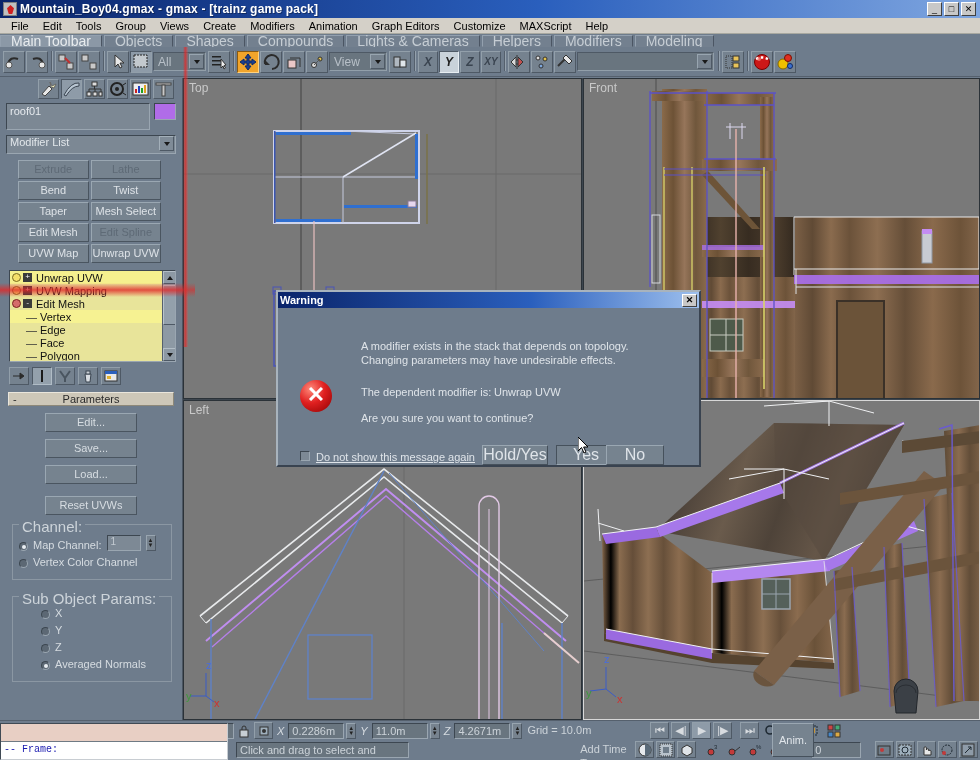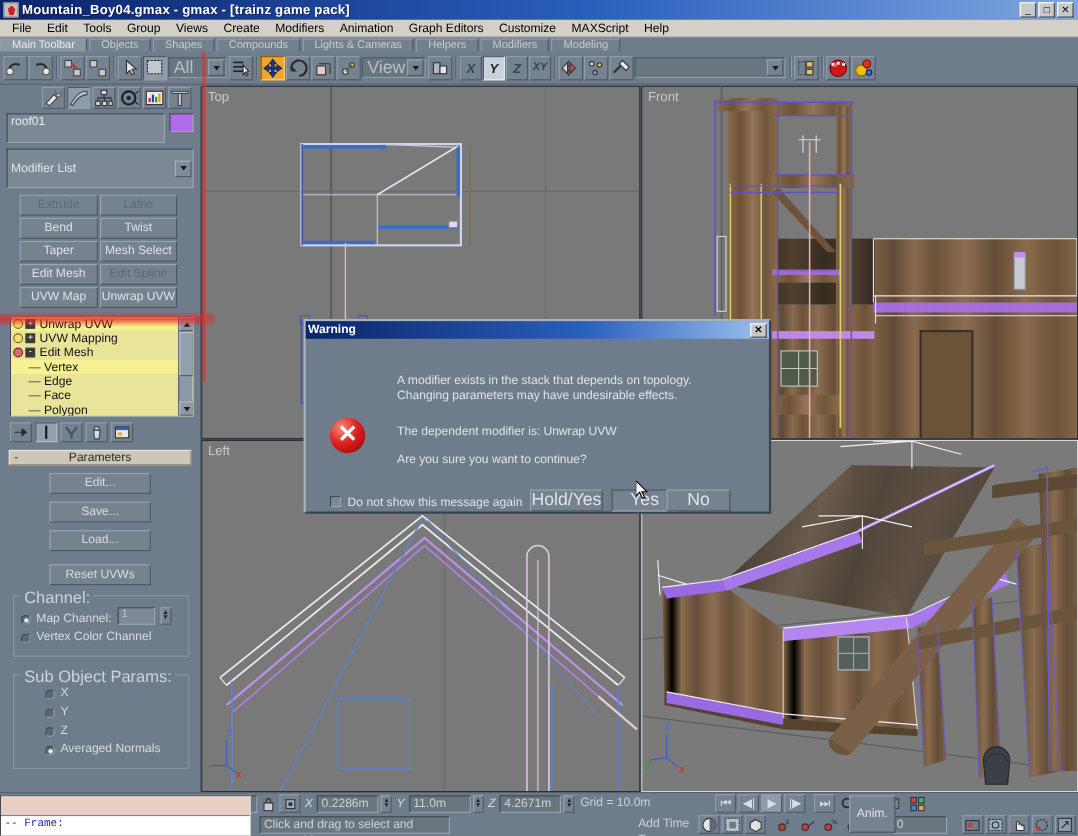--- a/index.html
+++ b/index.html
@@ -24,53 +24,53 @@
   .wbtn { width:15px;height:14px;background:#c8c8c8;border:1px solid;border-color:#fff #404040 #404040 #fff;
           color:#000;font-size:9px;line-height:12px;text-align:center;font-family:"Liberation Sans",sans-serif;}
 
   
   .menubar { position:absolute; left:0; top:18px; width:980px; height:16px; background:#d4d0c8; color:#000;
              display:flex; align-items:center; padding-left:4px; border-bottom:1px solid #a8a8a0;}
   .menu-item { padding:1px 7px; font-size:11px; color:#000; }
 
   
   .tabbar { position:absolute; left:0; top:34px; width:980px; height:13px; background:#6e7c8c; display:flex; align-items:flex-end;}
-  .tb-tab { height:12px; line-height:11px; padding:0 10px; font-size:10px; color:#c6cdd4;
+  .tb-tab { height:12px; line-height:11px; padding:0 10px; font-size:14px; color:#c6cdd4;
             background:#73808f; border:1px solid; border-color:#93a0ae #4b5563 transparent #93a0ae; margin-right:2px;}
   .tb-tab.active { background:#8b98a6; color:#e8ecef; }
 
   
   .maintb { position:absolute; left:0; top:47px; width:980px; height:30px; background:#6e7c8c;
             border-bottom:1px solid #55606d; display:flex; align-items:center; padding-left:3px; }
   .tbtn { width:22px;height:22px;margin-right:1px;background:#75828f;border:1px solid;
           border-color:#929faa #4e5965 #4e5965 #929faa; position:relative; flex:none;}
   .tbtn.on { background:#f2a52b; border-color:#8a5a10 #ffd27f #ffd27f #8a5a10; }
   .tbtn.sel { background:#8e9ba8; border-color:#4e5965 #929faa #929faa #4e5965; }
   .sep { width:6px; height:22px; flex:none; }
   .sep:after{content:"";display:block;width:1px;height:20px;margin-left:2px;background:#55606d;border-right:1px solid #94a1ad;}
   .combo { height:19px;background:#69757f;border:1px solid;border-color:#4e5965 #929faa #929faa #4e5965;
-           display:flex;align-items:center;color:#b8c0c8;font-size:16px;padding-left:4px;margin-right:2px;flex:none;}
+           display:flex;align-items:center;color:#b8c0c8;font-size:12px;padding-left:4px;margin-right:2px;flex:none;}
   .combo .arrow { width:15px;height:15px;margin-left:auto;margin-right:1px;background:#77838f;
                   border:1px solid;border-color:#98a5b0 #4e5965 #4e5965 #98a5b0;display:flex;align-items:center;justify-content:center;}
   .caret{width:0;height:0;border-left:3px solid transparent;border-right:3px solid transparent;border-top:4px solid #1a1a1a;}
   .axbtn{width:20px;height:22px;background:#75828f;border:1px solid;border-color:#929faa #4e5965 #4e5965 #929faa;
          color:#3a4450;font-size:12px;font-weight:bold;text-align:center;line-height:20px;font-style:italic;flex:none;margin-right:1px;}
   .axbtn.on{background:#c9d2da;color:#222;border-color:#4e5965 #e8eef3 #e8eef3 #4e5965;}
 
   
   .cmdpanel { position:absolute; left:0; top:78px; width:183px; height:642px; background:#6e7c8c; border-right:1px solid #4b5663;}
   .cp-tabs { height:22px; display:flex; justify-content:flex-end; align-items:center; padding-right:8px; gap:2px;}
   .cp-tab { width:21px;height:20px;background:#75828f;border:1px solid;border-color:#929faa #4e5965 #4e5965 #929faa;position:relative;}
   .cp-tab.active{background:#8e9ba8;border-color:#4e5965 #929faa #929faa #4e5965;}
   .namerow { display:flex; padding:3px 6px 0 6px; gap:4px;}
   .namefield { flex:1; height:27px; background:#7c8894; border:1px solid; border-color:#3d4751 #9aa6b1 #9aa6b1 #3d4751;
                color:#e6eaee; font-size:11px; padding:1px 3px; }
   .colorswatch { width:22px;height:17px;background:#b06ce8;border:1px solid;border-color:#3d4751 #9aa6b1 #9aa6b1 #3d4751;}
-  .modlist { margin:5px 6px 0 6px; height:36px; background:#7c8894; border:1px solid;
-             border-color:#3d4751 #9aa6b1 #9aa6b1 #3d4751; display:flex; align-items:center; color:#e2e7eb; font-size:11px; padding-left:3px;}
+  .modlist { margin:5px 6px 0 6px; height:19px; background:#7c8894; border:1px solid;
+             border-color:#3d4751 #9aa6b1 #9aa6b1 #3d4751; display:flex; color:#e2e7eb; font-size:11px; padding-left:3px;}
   .modlist .arrow{width:15px;height:15px;margin-left:auto;margin-right:1px;background:#7f8b97;border:1px solid;
                   border-color:#a3afb9 #4e5965 #4e5965 #a3afb9;display:flex;align-items:center;justify-content:center;}
   .modgrid { margin:6px 21px 0 18px; display:grid; grid-template-columns:1fr 1fr; gap:2px 2px; }
   .modbtn { height:19px; background:#76838f; border:1px solid; border-color:#9aa7b2 #4a5560 #4a5560 #9aa7b2;
             text-align:center; line-height:17px; font-size:11px; color:#dde2e7;}
   .modbtn.dim { color:#5e6a76; }
   .stackbox { margin:7px 6px 0 9px; height:92px; background:#e8e49a; border:1px solid;
               border-color:#3d4751 #9aa6b1 #9aa6b1 #3d4751; position:relative; overflow:hidden; }
   .stackscroll { position:absolute; right:0; top:0; width:13px; height:100%; background:#8d99a4; border-left:1px solid #55606d;}
   .sc-btn{width:13px;height:13px;background:#8d99a4;border:1px solid;border-color:#b2bdc6 #4e5965 #4e5965 #b2bdc6;
@@ -114,21 +114,21 @@
        border:2px solid; border-color:#a8b3bd #394350 #394350 #a8b3bd; z-index:50;}
   .dlg-tb{height:16px;background:linear-gradient(to right,#0a246a 0%,#2a5fbd 60%,#9ec0ee 100%);
           display:flex;align-items:center;padding:0 2px;color:#fff;font-size:11px;font-weight:bold;}
   .dlg-x{margin-left:auto;width:15px;height:13px;background:#c8c8c8;border:1px solid;
          border-color:#fff #404040 #404040 #fff;color:#000;font-size:9px;line-height:11px;text-align:center;font-weight:bold;}
   .dlg-body{position:relative;padding:14px 0 0 0;height:159px;}
   .err-ico{position:absolute;left:22px;top:72px;width:32px;height:32px;border-radius:50%;
            background:radial-gradient(circle at 33% 28%,#ff8a7a 0%,#e02020 45%,#8d0000 100%);
            color:#fff;font-size:22px;font-weight:bold;line-height:30px;text-align:center;font-family:"Liberation Sans",sans-serif;}
   .dlg-txt{position:absolute;left:83px;font-size:11px;color:#dfe4e9;}
-  .dlg-chk{position:absolute;left:22px;top:143px;display:flex;align-items:flex-start;gap:6px;font-size:11px;color:#dfe4e9;}
+  .dlg-chk{position:absolute;left:22px;top:143px;display:flex;align-items:flex-start;gap:6px;font-size:11px;color:#dfe4e9;text-decoration:underline;}
   .chkbox{width:10px;height:10px;background:#7d8995;border:1px solid;border-color:#3d4751 #9aa6b1 #9aa6b1 #3d4751;}
   .dlg-btn{position:absolute;top:137px;height:20px;background:#76838f;border:1px solid;
            border-color:#9aa7b2 #46515c #46515c #9aa7b2;font-size:16px;color:#dfe4e9;text-align:center;line-height:18px;}
   .cursor{position:absolute;left:578px;top:437px;width:12px;height:18px;z-index:60;}
 
   
   .statuswrap{position:absolute;left:0;top:720px;width:980px;height:40px;background:#6e7c8c;border-top:1px solid #55606d;}
   .srow{display:flex;align-items:center;height:19px;padding:1px 2px;gap:2px;}
   .sfield{height:16px;background:#69757f;border:1px solid;border-color:#3d4751 #9aa6b1 #9aa6b1 #3d4751;
           color:#ccd3d9;font-size:11px;padding:0 3px;line-height:14px;}

